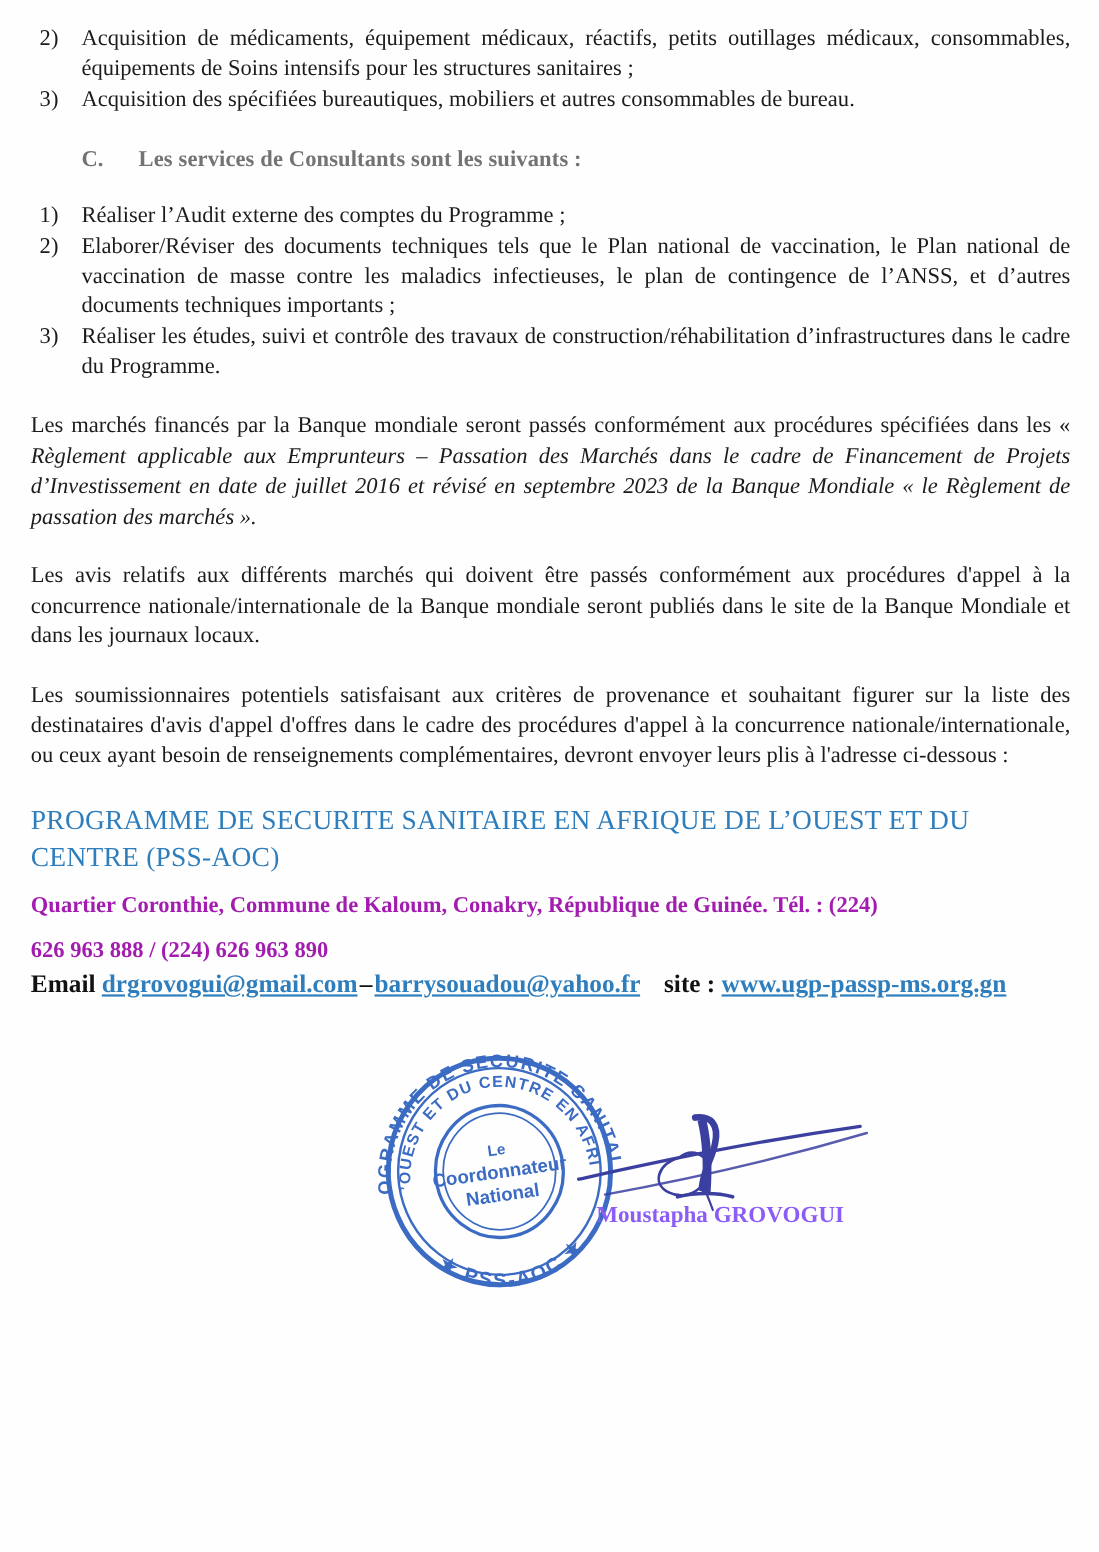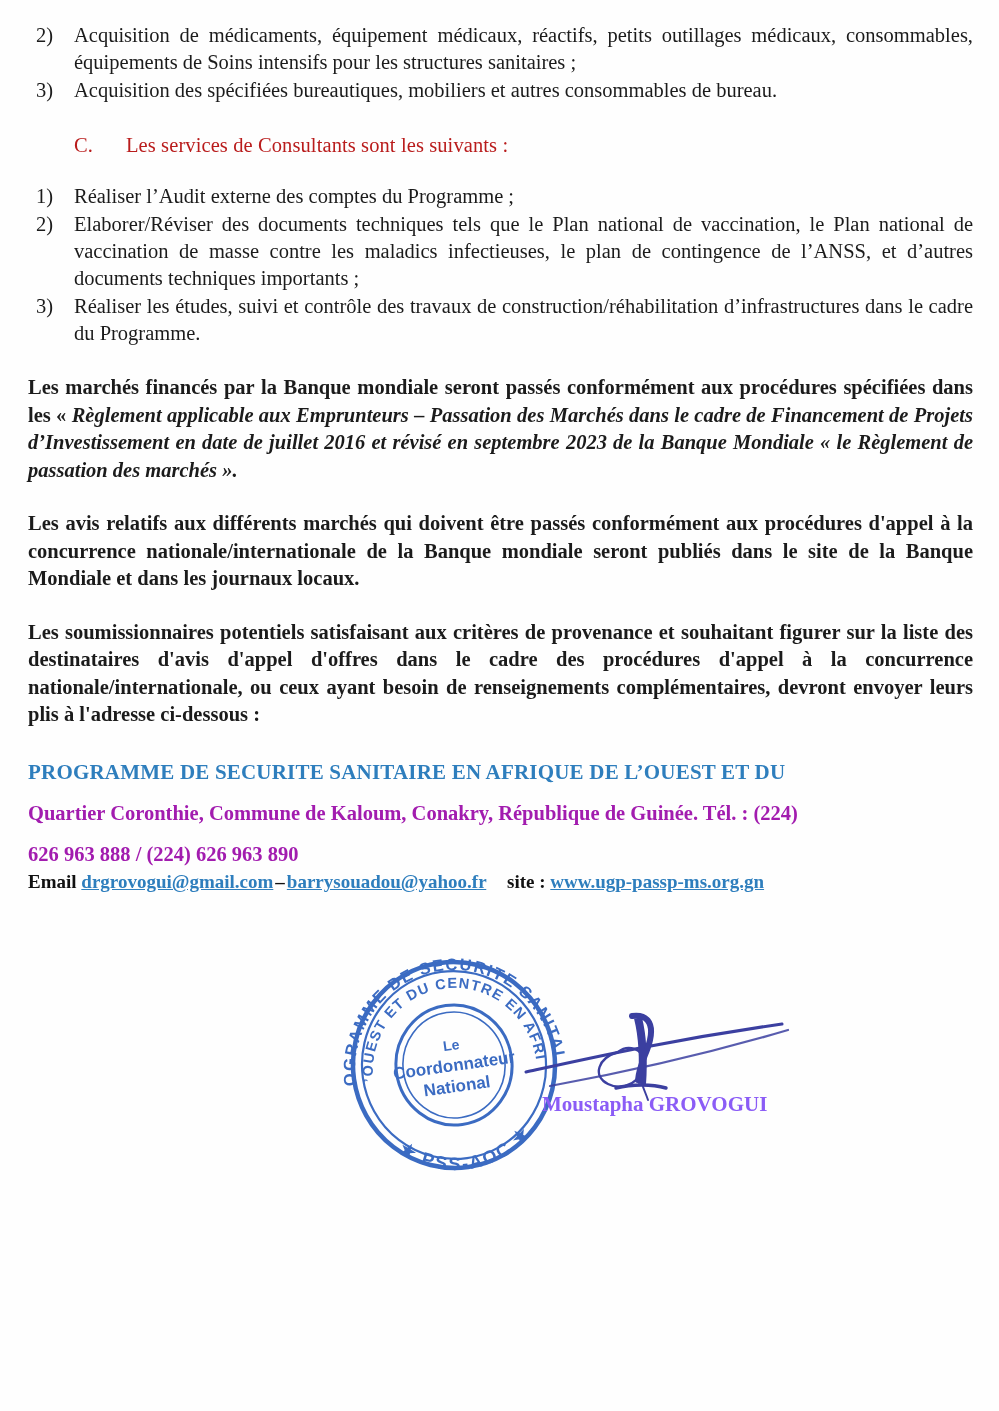--- a/index.html
+++ b/index.html
@@ -53,73 +53,72 @@
     width: 34px;
     text-align: left;
     font-size: 20.5px;
   }
   .list-top > li { margin-bottom: 0; }
 
   
   .section-heading {
     margin: 30px 0 26px 0;
     padding-left: 46px;
-    font-weight: normal;
-    font-size: 20.5px;
-    color: #b91c1c;
+    font-weight: bold;
+    font-size: 20.5px;
+    color: #737373;
     letter-spacing: 0.1px;
   }
   .section-heading .sec-letter {
     display: inline-block;
     width: 52px;
   }
 
   
   p.body-par {
     font-size: 20.5px;
     line-height: 1.34;
     text-align: justify;
     text-justify: inter-word;
     margin: 0 0 26px 0;
-    font-weight: bold;
   }
   .spacer-lg { height: 26px; }
   em.doc-title {
     font-style: italic;
   }
 
   
   .contact-block {
     margin-top: 30px;
     line-height: 1.3;
   }
   .org-name {
-    font-size: 21px;
-    font-weight: bold;
+    font-size: 25px;
+    font-weight: normal;
     color: #2e7ebd;
     letter-spacing: 0.2px;
     text-align: justify;
     text-justify: inter-word;
     margin: 0;
   }
   .org-name .line2 {
     display: block;
     text-align: left;
   }
   .addr-line {
     font-size: 20.5px;
     font-weight: bold;
     color: #a21caf;
     margin: 14px 0 0 0;
     text-align: justify;
     text-justify: inter-word;
   }
   .addr-line.second { text-align: left; }
   .email-line {
-    font-size: 19px;
+    font-size: 23px;
     font-weight: bold;
     color: #111111;
     margin: 3px 0 0 0;
     white-space: nowrap;
   }
   .email-line a,
   .link {
     color: #2e7ebd;
     text-decoration: underline;
     font-weight: bold;
@@ -220,20 +219,21 @@
       <span>Les marchés financés par la Banque mondiale seront passés conformément aux procédures spécifiées dans les «</span><em class="doc-title"> Règlement applicable aux Emprunteurs – Passation des Marchés dans le cadre de Financement de Projets d’Investissement en date de juillet 2016 et révisé en septembre 2023 de la Banque Mondiale « le Règlement de passation des marchés ».</em>
     </p>
 
     <p class="body-par">Les avis relatifs aux différents marchés qui doivent être passés conformément aux procédures d'appel à la concurrence nationale/internationale de la Banque mondiale seront publiés dans le site de la Banque Mondiale et dans les journaux locaux.</p>
 
     <p class="body-par">Les soumissionnaires potentiels satisfaisant aux critères de provenance et souhaitant figurer sur la liste des destinataires d'avis d'appel d'offres dans le cadre des procédures d'appel à la concurrence nationale/internationale, ou ceux ayant besoin de renseignements complémentaires, devront envoyer leurs plis à l'adresse ci-dessous :</p>
 
     <div class="contact-block">
       <div class="org-name">
         <span>PROGRAMME DE SECURITE SANITAIRE EN AFRIQUE DE L’OUEST ET DU</span>
+        <span class="line2">CENTRE (PSS-AOC)</span>
       </div>
       <div class="addr-line">Quartier Coronthie, Commune de Kaloum, Conakry, République de Guinée. Tél. : (224)</div>
       <div class="addr-line second">626 963 888 / (224) 626 963 890</div>
       <div class="email-line">
         <span>Email</span>
         <a href="#" class="link">drgrovogui@gmail.com</a><span class="sep-dash">–</span><a href="#" class="link">barrysouadou@yahoo.fr</a>
         <span class="site-label">site :</span>
         <a href="#" class="link">www.ugp-passp-ms.org.gn</a>
       </div>
     </div>

